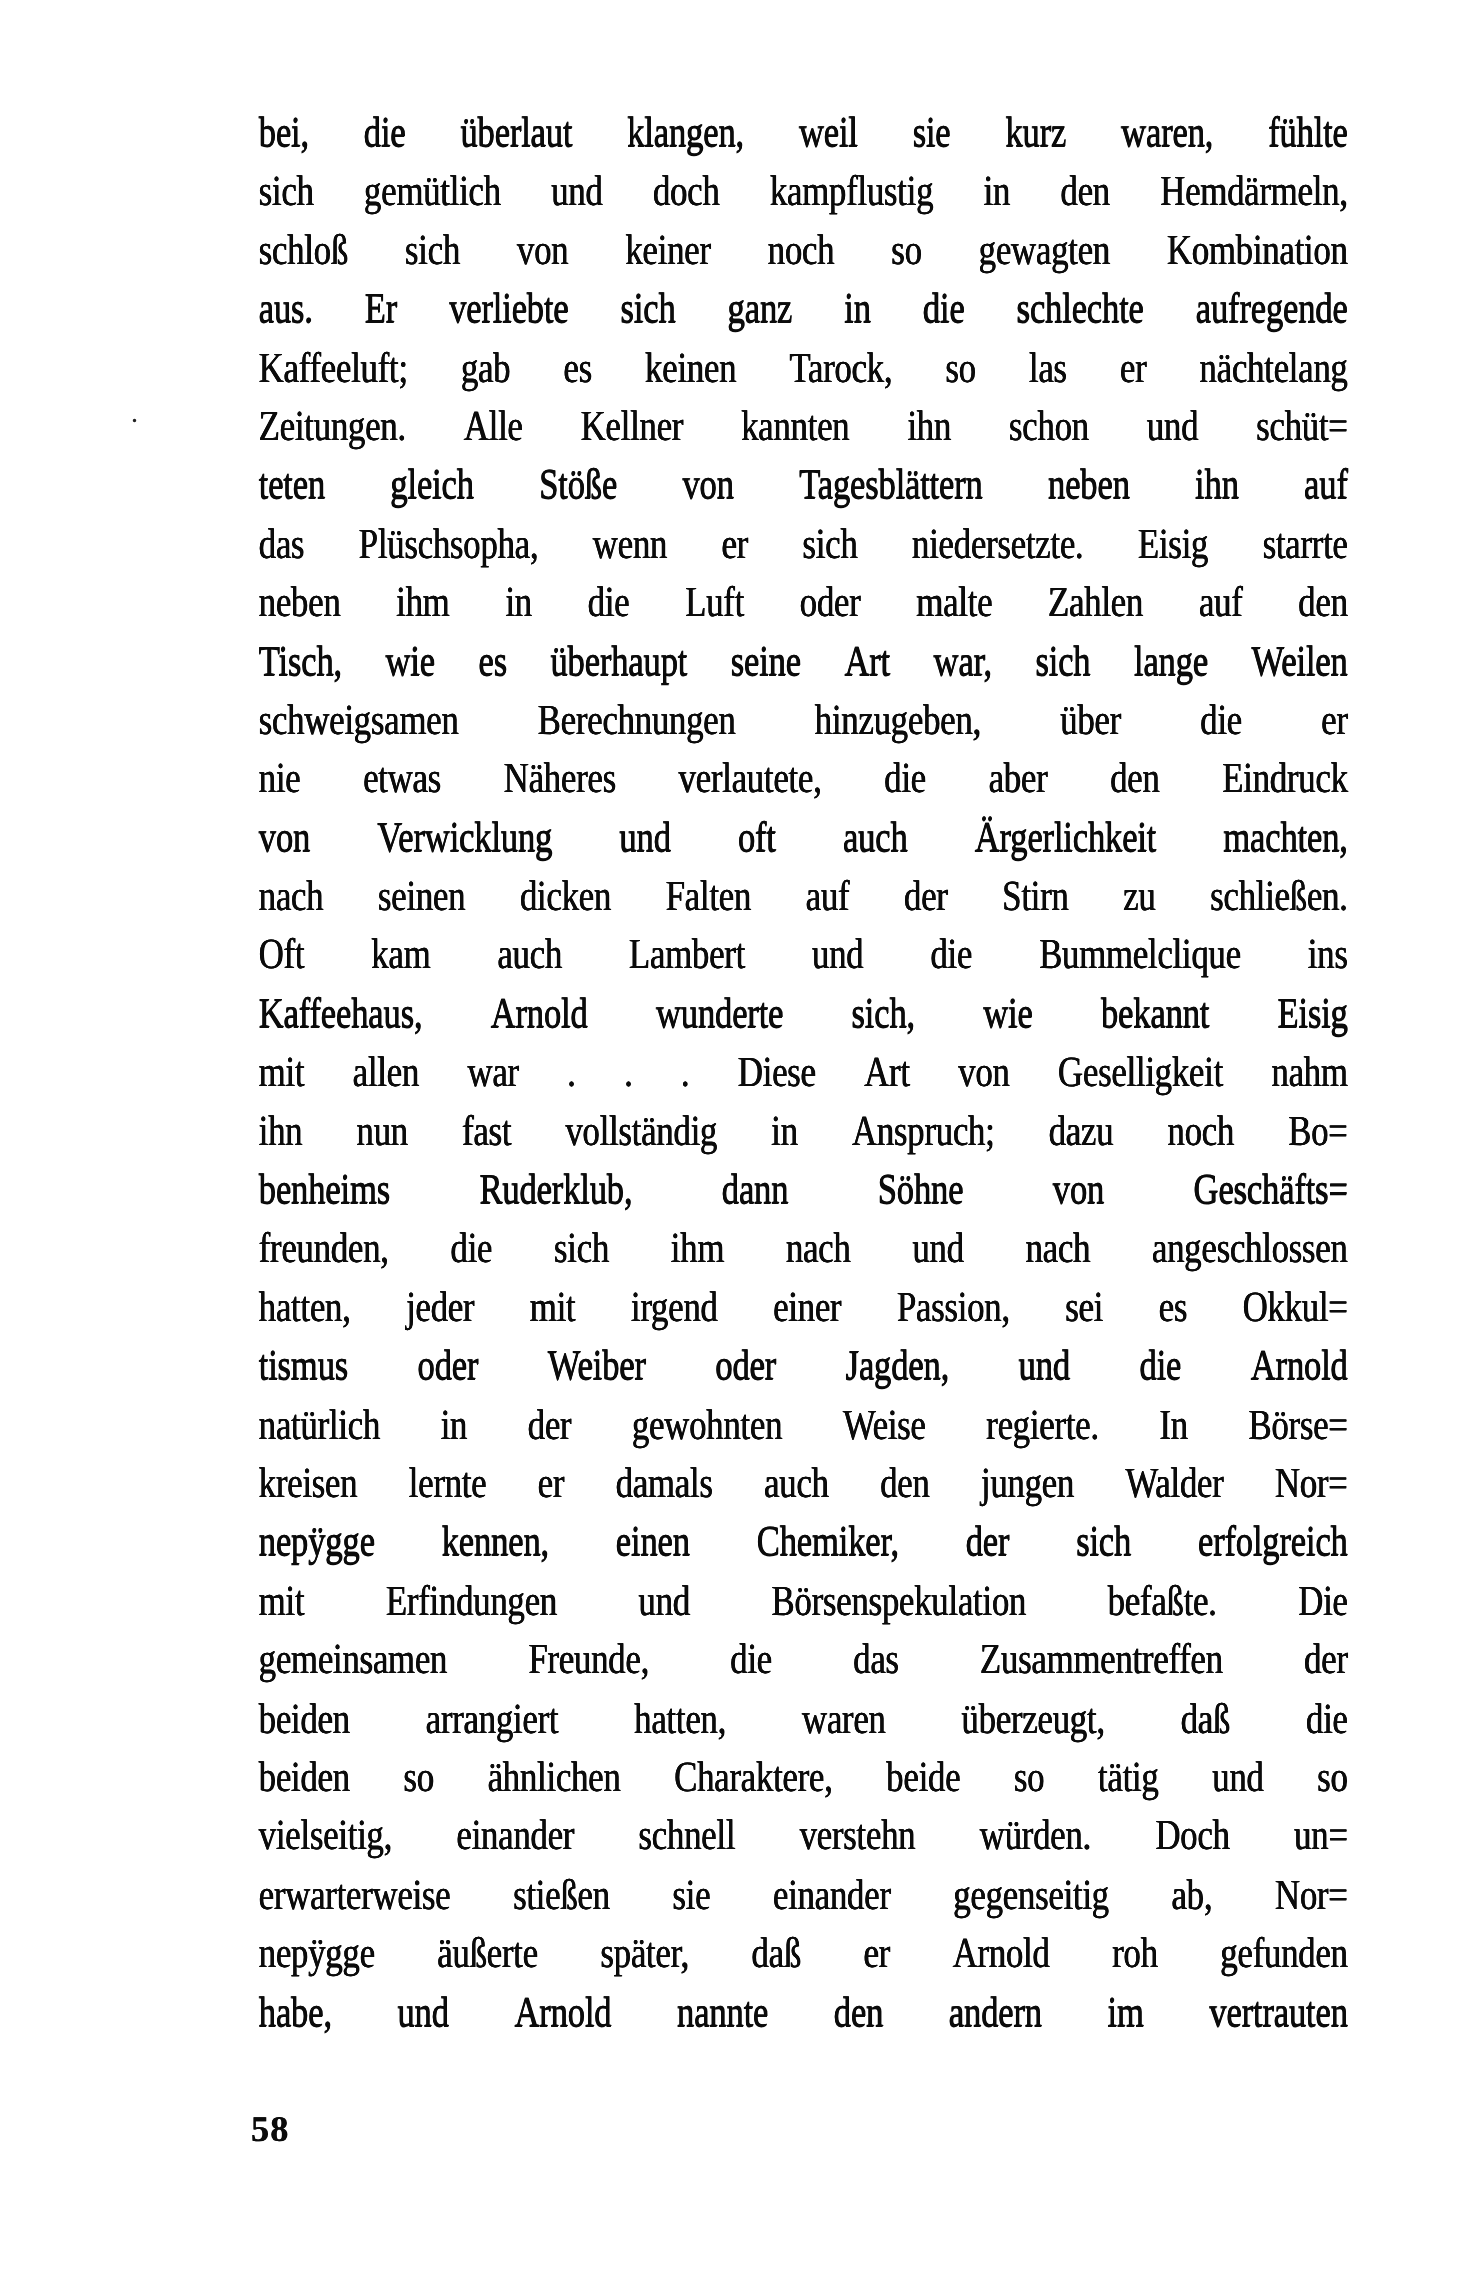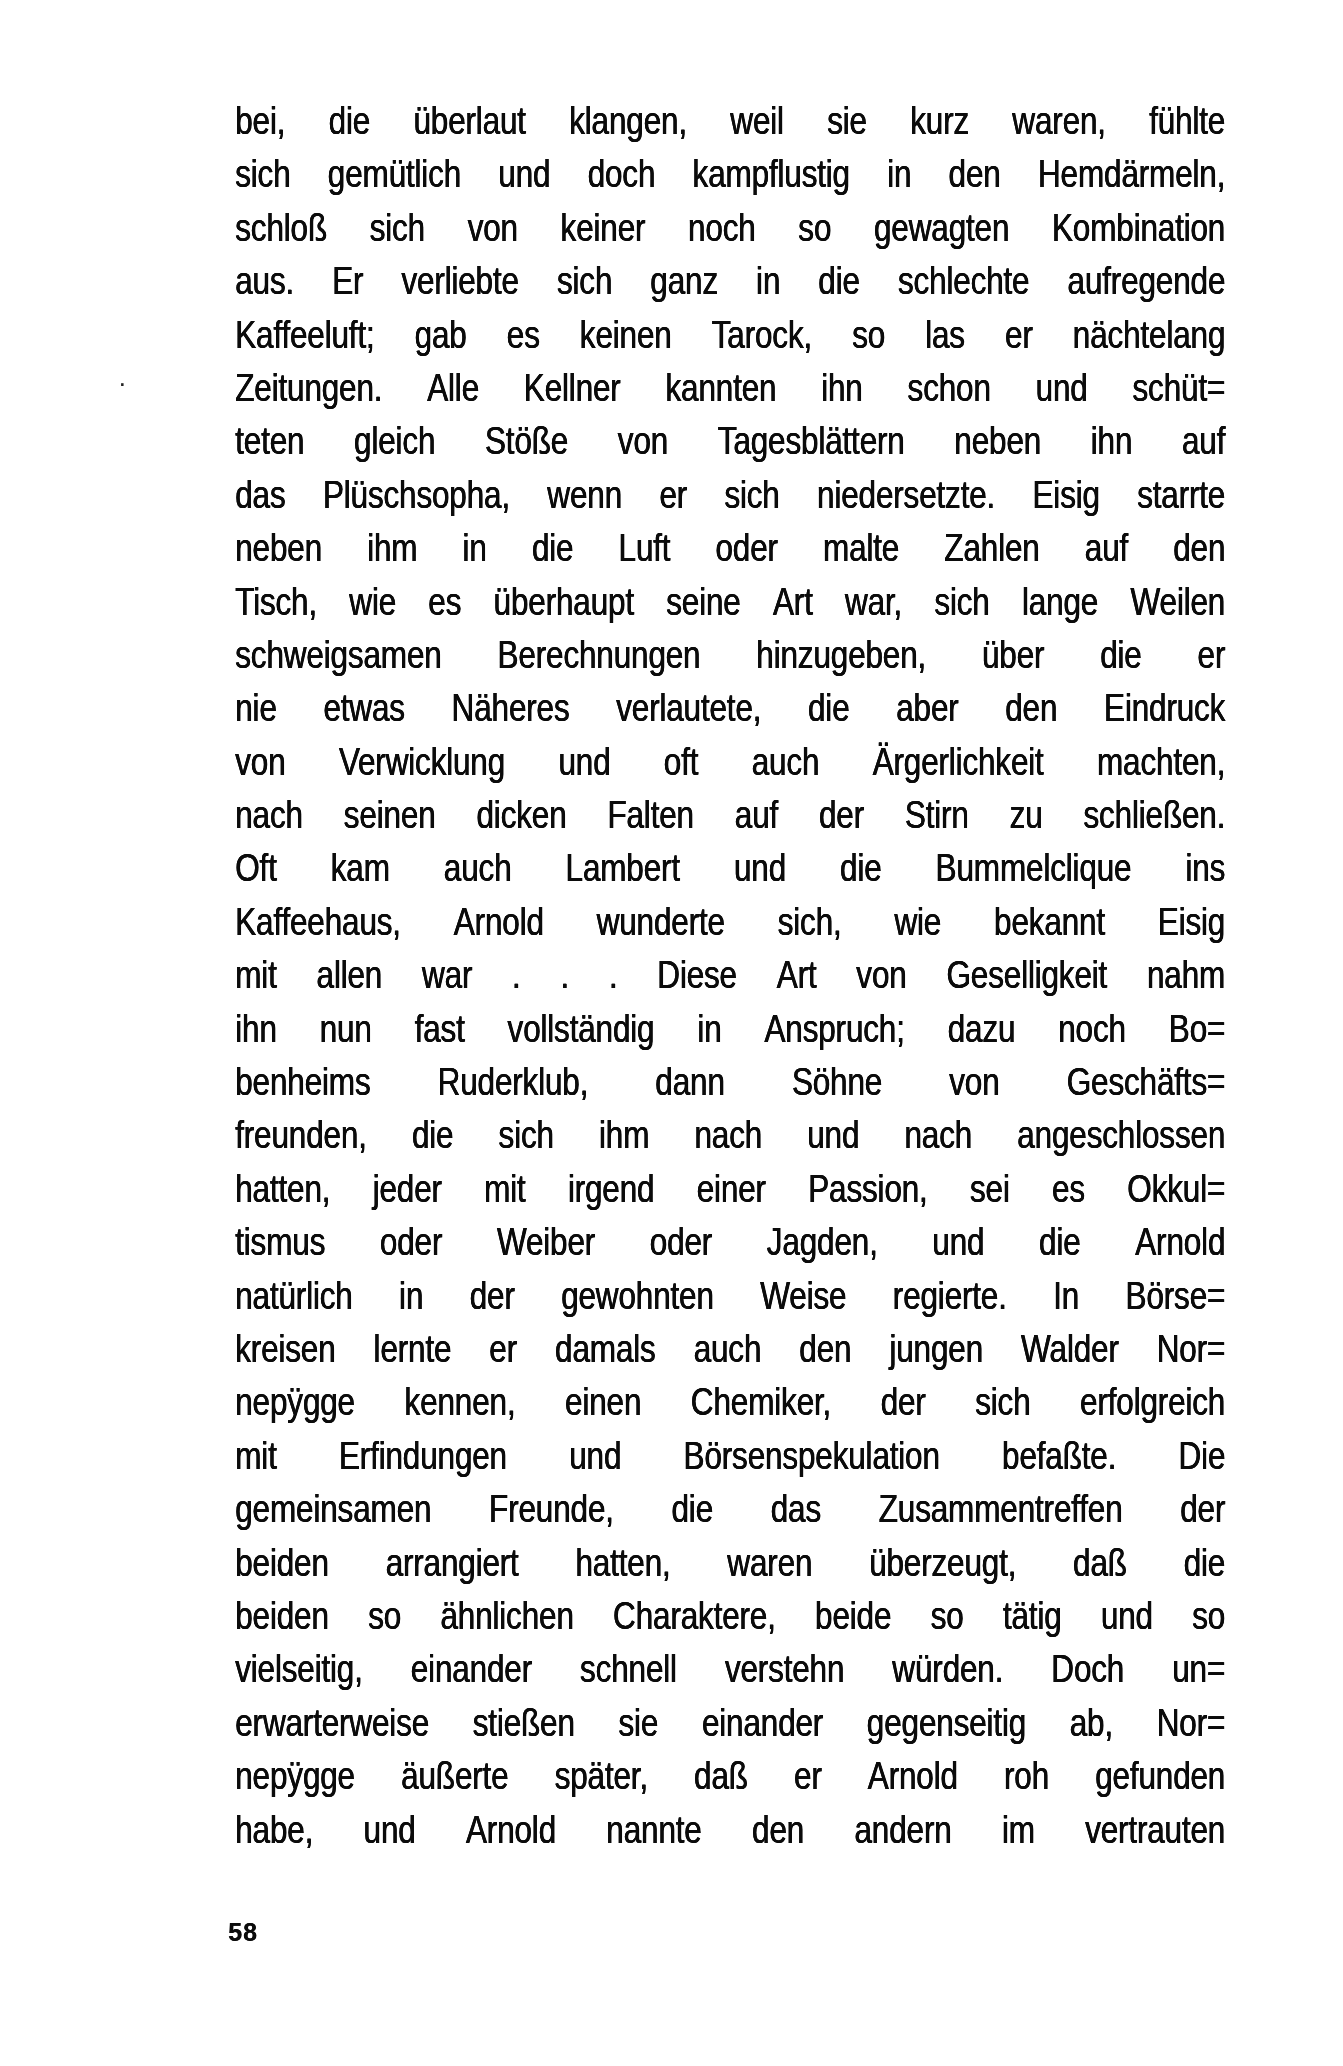--- a/index.html
+++ b/index.html
@@ -6,21 +6,21 @@
     margin: 0;
     padding: 0;
     background: #ffffff;
   }
   .sheet {
     position: relative;
     width: 1244px;
     height: 2066px;
     background: #ffffff;
     overflow: hidden;
-    font-family: Liberation Sans, sans-serif;
+    font-family: Liberation Serif, serif;
     color: #0b0b0b;
   }
   
   .textblock {
     position: absolute;
     left: 235px;
     top: 94px;
     width: 1220px;
     transform: scaleX(0.8115);
     transform-origin: 0 0;
@@ -35,21 +35,21 @@
     letter-spacing: -0.3px;
     white-space: pre;
     
     text-shadow: 0.6px 0 0 currentColor, 0 0.3px 0 currentColor;
   }
   .line span { display: inline-block; }
   .page-number {
     position: absolute;
     left: 228px;
     top: 1918px;
-    font-size: 25px;
+    font-size: 33px;
     font-weight: bold;
     letter-spacing: 1px;
     text-shadow: 0.4px 0 0 currentColor;
   }
   .margin-dot {
     position: absolute;
     left: 118px;
     top: 368px;
     font-size: 26px;
     color: #222;

